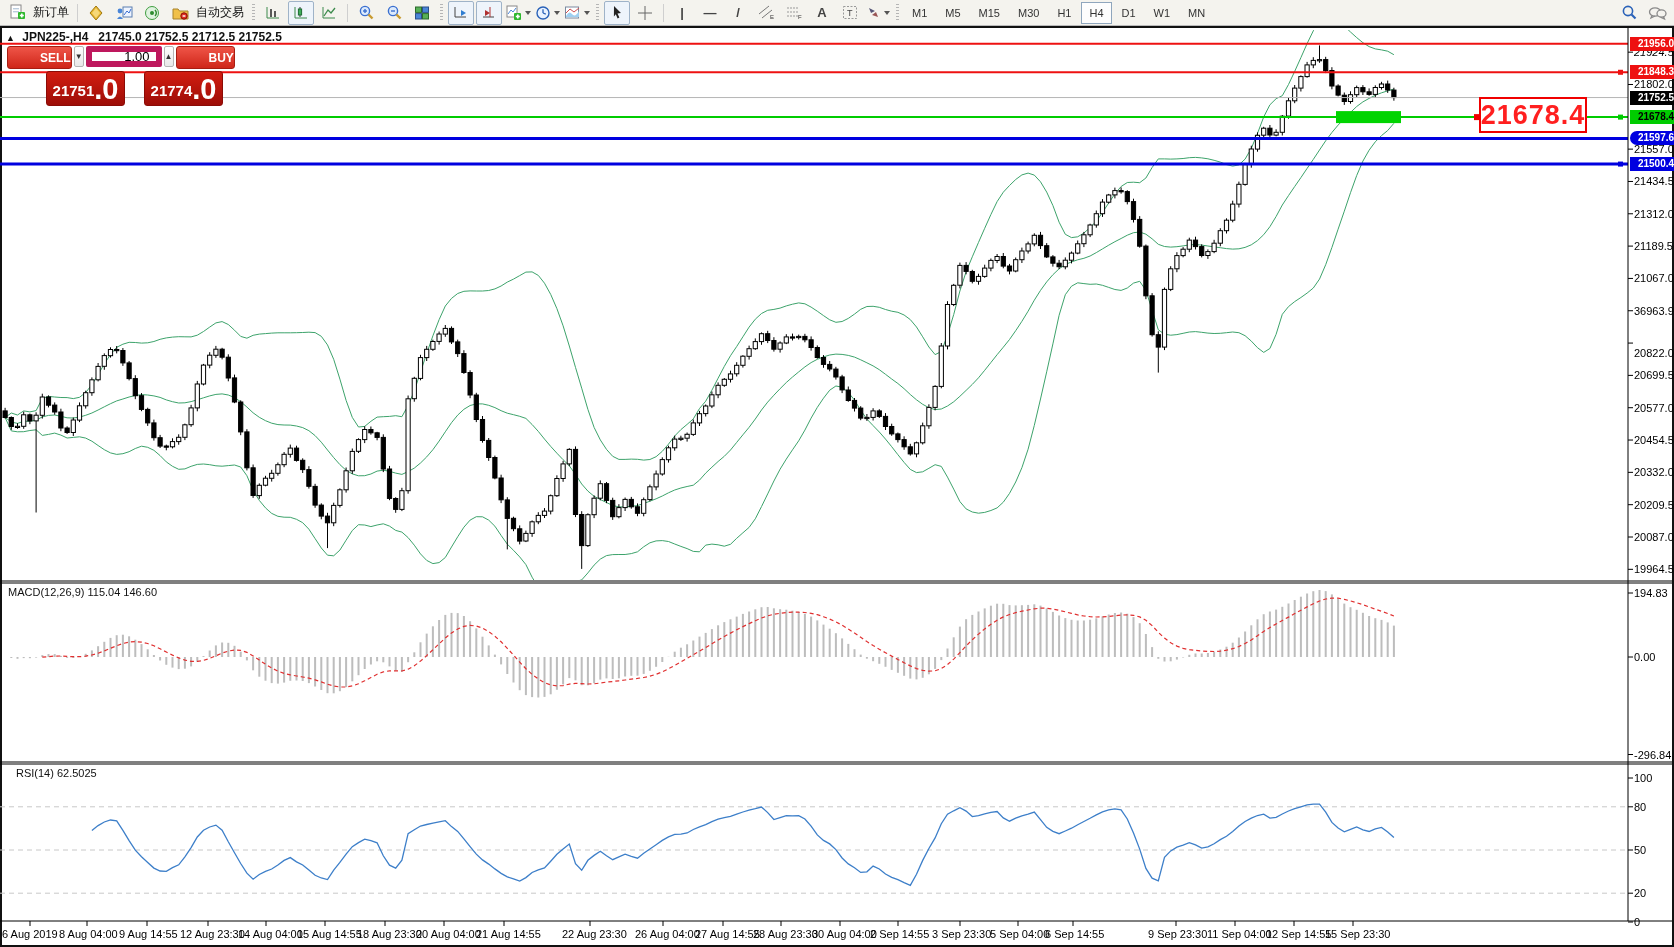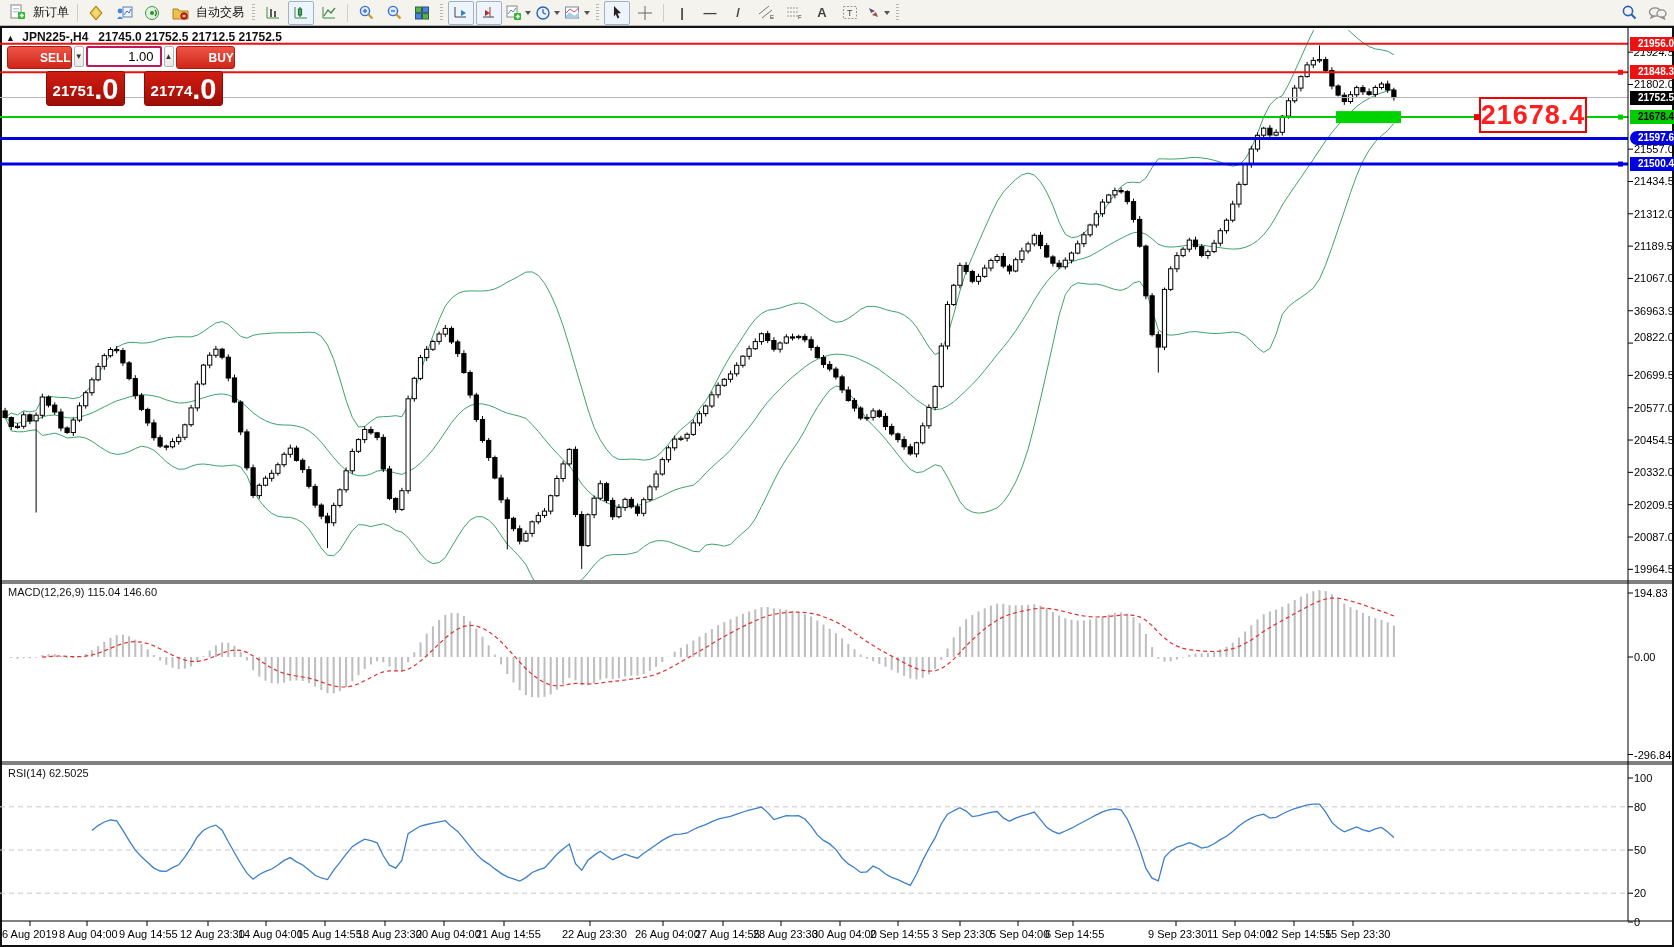--- a/index.html
+++ b/index.html
@@ -37,21 +37,21 @@
   
   .panel{position:absolute;left:7px;top:46px;width:216px;z-index:5;}
   .prow{display:flex;gap:2px;margin-bottom:2px;}
   .pbtn{background:linear-gradient(#ef5548,#cf2619);color:#fff;font-weight:bold;font-size:12px;
         border:1px solid #a81d12;border-radius:3px;height:21px;display:flex;align-items:center;
         justify-content:center;}
   .sellb,.buyb{width:49px;padding-left:32px;}
   .spin{width:16px;background:linear-gradient(#fdfdfd,#e8e8e8);border:1px solid #b5b5b5;
         border-radius:2px;display:flex;align-items:center;justify-content:center;height:21px;
         box-sizing:border-box;font-size:8px;color:#333;}
-  .vol{width:76px;height:21px;box-sizing:border-box;border:2px solid #be185d;border-radius:2px;
+  .vol{width:76px;height:21px;box-sizing:border-box;border:6px solid #be185d;border-radius:2px;
        text-align:right;font-size:13px;padding-right:6px;font-family:"Liberation Sans",sans-serif;}
   .bigrow{display:flex;gap:19px;padding-left:39px;}
   .bigprice{width:105px;height:35px;box-sizing:border-box;border-radius:3px;color:#fff;
             background:linear-gradient(#d21d11,#9d0d07);border:1px solid #8c0b06;
             display:flex;align-items:flex-end;justify-content:center;padding-bottom:1px;}
   .bigprice .m{font-size:15px;font-weight:bold;line-height:26px;}
   .bigprice .b{font-size:29px;font-weight:bold;line-height:30px;}
 
   
   .biglabel{position:absolute;left:1479px;top:97px;width:104px;height:32px;z-index:6;
@@ -251,20 +251,31 @@
       </svg>
     </span>
     <span class="tbtn">
       <svg width="15" height="15" viewBox="0 0 15 15">
         <polygon points="3,3 9,6 5,8" fill="#557"></polygon>
           <polygon points="12,12 6,10 10,7" fill="#955"></polygon>
       </svg>
       <span class="dd"></span>
     </span>
     <span class="thandle"></span>
+    <span id="tfbar" style="display:flex">
+        <span class="tf">M1</span>
+        <span class="tf">M5</span>
+        <span class="tf">M15</span>
+        <span class="tf">M30</span>
+        <span class="tf">H1</span>
+        <span class="tf active">H4</span>
+        <span class="tf">D1</span>
+        <span class="tf">W1</span>
+        <span class="tf">MN</span>
+      </span>
     <span class="spacer"></span>
     <span class="tbtn">
       <svg width="17" height="17" viewBox="0 0 17 17">
         <circle cx="7" cy="7" r="4.6" fill="none" stroke="#2a62b8" stroke-width="1.6"></circle>
         <line x1="10.5" y1="10.5" x2="14.5" y2="14.5" stroke="#2a62b8" stroke-width="2.2"></line>
       </svg>
     </span>
     <span class="tbtn">
       <svg width="19" height="16" viewBox="0 0 19 16">
         <ellipse cx="7" cy="7" rx="5.5" ry="4.2" fill="none" stroke="#8a8a8a" stroke-width="1.3"></ellipse>
@@ -1066,38 +1077,38 @@
       <div class="bigprice">
         <span class="m">21774</span>
         <span class="b">.0</span>
       </div>
     </div>
   </div>
 
   <div class="biglabel">21678.4</div>
 
   <div class="indlabel" style="left:8px;top:586px">MACD(12,26,9) 115.04 146.60</div>
-  <div class="indlabel" style="left:8px;top:767px">RSI(14) 62.5025</div>
+  <div class="indlabel" style="left:16px;top:767px">RSI(14) 62.5025</div>
 
   <div id="axislabels">
       <div class="badge" style="top: 36.8602px; background: rgb(238, 17, 17); color: rgb(255, 255, 255);">21956.0</div>
       <div class="badge" style="top: 65.277px; background: rgb(238, 17, 17); color: rgb(255, 255, 255);">21848.3</div>
       <div class="badge" style="top: 90.5541px; background: rgb(0, 0, 0); color: rgb(255, 255, 255);">21752.5</div>
       <div class="badge" style="top: 110.106px; background: rgb(0, 204, 0); color: rgb(0, 0, 0);">21678.4</div>
       <div class="badge" style="top: 131.425px; background: rgb(0, 0, 224); color: rgb(255, 255, 255); border-radius: 7px;">21597.6</div>
       <div class="badge" style="top: 157.071px; background: rgb(0, 0, 224); color: rgb(255, 255, 255);">21500.4</div>
       <div class="tickl" style="top: 46.1715px; font-style: italic;">21924.5</div>
       <div class="tickl" style="top: 78.4934px;">21802.0</div>
       <div class="tickl" style="top: 143.137px;">21557.0</div>
       <div class="tickl" style="top: 175.459px;">21434.5</div>
       <div class="tickl" style="top: 207.781px;">21312.0</div>
       <div class="tickl" style="top: 240.103px;">21189.5</div>
       <div class="tickl" style="top: 272.425px;">21067.0</div>
       <div class="tickl" style="top: 304.747px;">36963.9</div>
-      <div class="tickl" style="top: 331px;">20822.0</div>
+      <div class="tickl" style="top: 347px;">20822.0</div>
       <div class="tickl" style="top: 369.391px;">20699.5</div>
       <div class="tickl" style="top: 401.712px;">20577.0</div>
       <div class="tickl" style="top: 434.034px;">20454.5</div>
       <div class="tickl" style="top: 466.356px;">20332.0</div>
       <div class="tickl" style="top: 498.678px;">20209.5</div>
       <div class="tickl" style="top: 531px;">20087.0</div>
       <div class="tickl" style="top: 563.322px;">19964.5</div>
       <div class="tickl" style="top: 587px;">194.83</div>
       <div class="tickl" style="top: 651px;">0.00</div>
       <div class="tickl" style="top: 748.509px;">-296.84</div>

